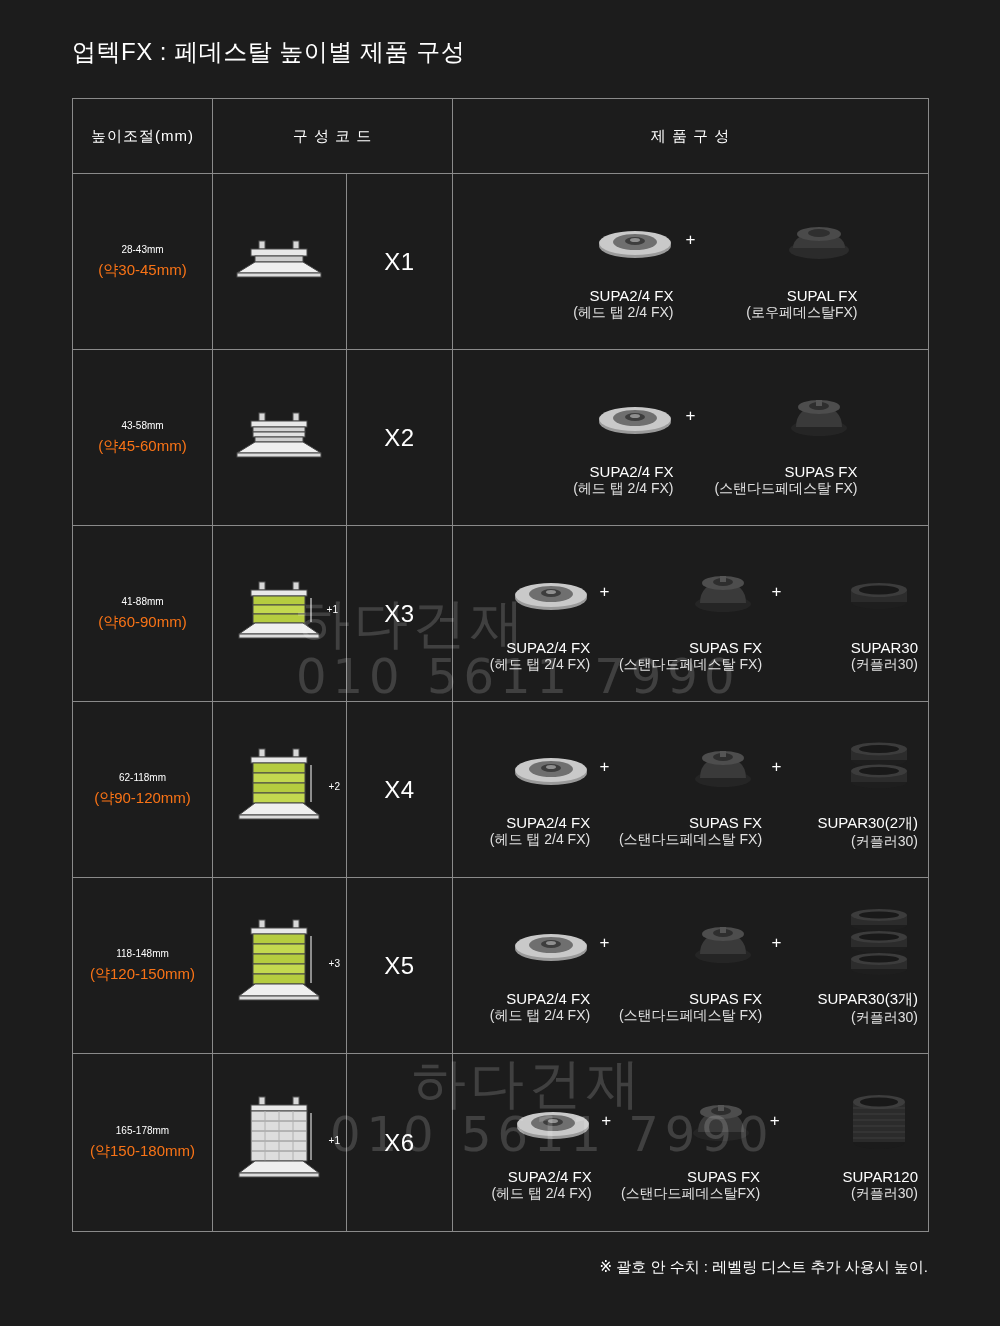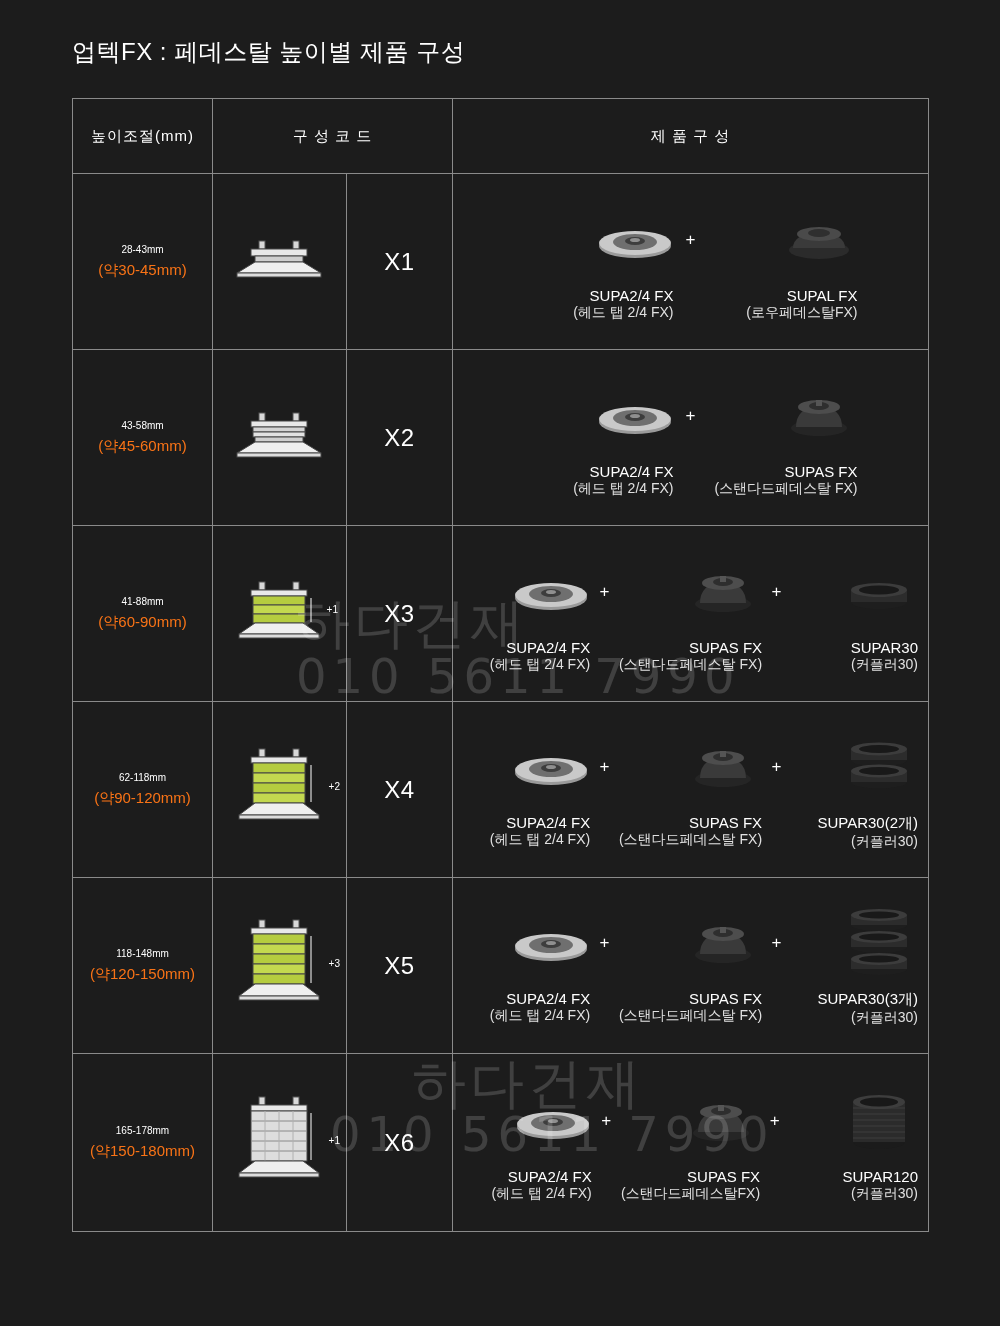--- a/index.html
+++ b/index.html
@@ -574,14 +574,15 @@
       </tr>
 
     </tbody>
   </table>
 
   <div class="watermark wm1">하다건재</div>
   <div class="watermark wm2">010 5611 7990</div>
   <div class="watermark wm3">하다건재</div>
   <div class="watermark wm4">010 5611 7990</div>
 
+  <div class="footnote">※ 괄호 안 수치 : 레벨링 디스트 추가 사용시 높이.</div>
 
 </div>
 
 </body></html>

